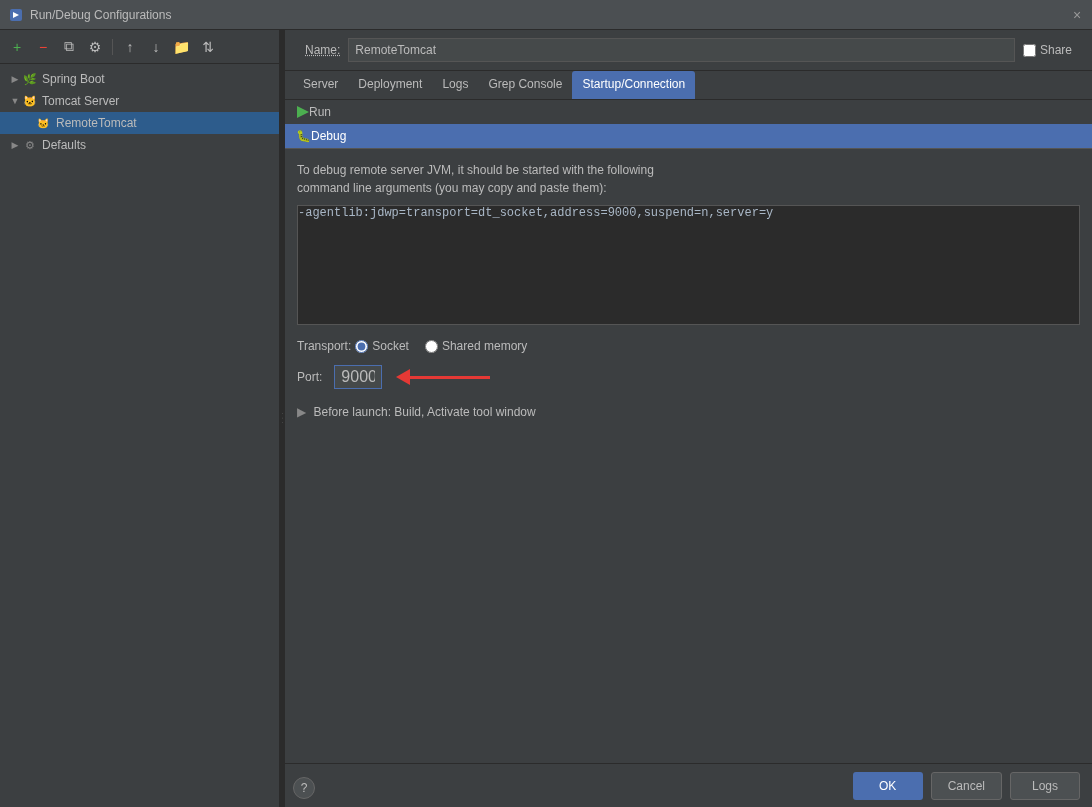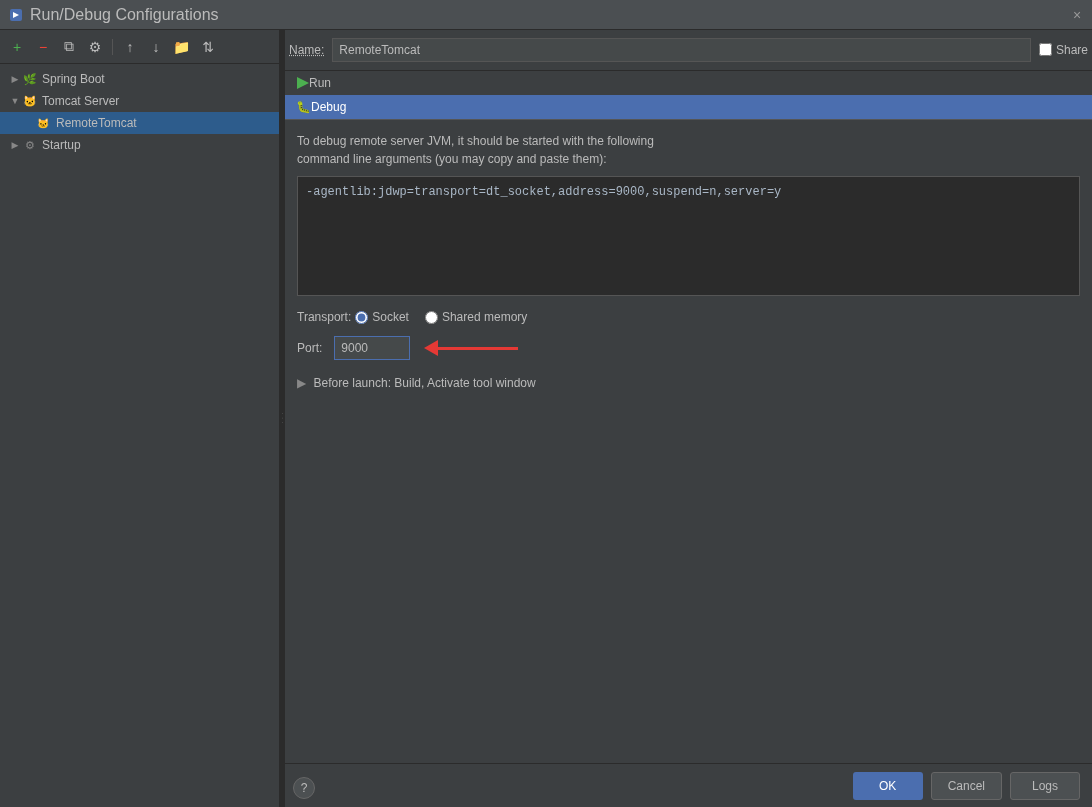--- a/index.html
+++ b/index.html
@@ -32,21 +32,21 @@
       width: 16px;
       height: 16px;
       margin-right: 6px;
       display: flex;
       align-items: center;
       justify-content: center;
     }
     .title-bar-text {
       flex: 1;
       color: #bbbbbb;
-      font-size: 16px;
+      font-size: 12px;
     }
     .title-bar-close {
       width: 14px;
       height: 14px;
       cursor: pointer;
       color: #999;
       font-size: 14px;
       display: flex;
       align-items: center;
       justify-content: center;
@@ -133,21 +133,21 @@
     
     .right-panel {
       flex: 1;
       display: flex;
       flex-direction: column;
       background: #3c3f41;
     }
     .name-bar {
       display: flex;
       align-items: center;
-      padding: 8px 4px;
+      padding: 8px 20px;
       gap: 8px;
       border-bottom: 1px solid #2b2b2b;
     }
     .name-label {
       color: #bbbbbb;
       font-size: 12px;
       text-decoration: underline;
       text-decoration-style: dotted;
     }
     .name-input {
@@ -155,20 +155,21 @@
       height: 24px;
       background: #45494a;
       border: 1px solid #555;
       color: #bbbbbb;
       font-size: 12px;
       padding: 0 6px;
       outline: none;
     }
     .share-area {
       display: flex;
+      align-items: center;
       gap: 4px;
     }
     .share-checkbox {
       width: 13px;
       height: 13px;
       cursor: pointer;
     }
     .share-label { color: #bbbbbb; font-size: 12px; }
     
     .tabs {
@@ -232,21 +233,20 @@
       padding: 12px 12px 8px 12px;
       color: #bbbbbb;
       font-size: 12px;
       line-height: 1.5;
     }
     
     .cmd-box {
       margin: 0 12px 8px 12px;
       background: #2b2b2b;
       border: 1px solid #555;
-      padding: 8px;
       color: #a9b7c6;
       font-family: 'Courier New', monospace;
       font-size: 12px;
       min-height: 120px;
     }
     
     .transport-row {
       display: flex;
       align-items: center;
       padding: 6px 12px;
@@ -274,26 +274,26 @@
     
     .port-row {
       display: flex;
       align-items: center;
       padding: 6px 12px;
       gap: 12px;
       color: #bbbbbb;
       font-size: 12px;
     }
     .port-input {
-      width: 76px;
+      width: 48px;
       height: 24px;
       background: #45494a;
       border: 1px solid #4b6eaf;
       color: #bbbbbb;
-      font-size: 12px;
+      font-size: 16px;
       padding: 0 6px;
       outline: none;
     }
     
     .arrow-annotation {
       display: flex;
       align-items: center;
       margin-left: 4px;
     }
     .arrow-line {
@@ -443,40 +443,47 @@
         </div>
 
         <div class="tree-item selected" style="padding-left:36px;">
           <div class="tree-icon icon-remote">🐱</div>
           <span class="tree-label">RemoteTomcat</span>
         </div>
 
         <div class="tree-item" style="padding-left:8px;">
           <div class="tree-toggle">▶</div>
           <div class="tree-icon" style="color:#888;">⚙</div>
-          <span class="tree-label">Startup</span>
+          <span class="tree-label">Defaults</span>
         </div>
       </div>
     </div>
 
     <div class="resize-handle">
       <span class="resize-dots">···</span>
     </div>
 
     <div class="right-panel">
 
       <div class="name-bar">
         <label class="name-label">Name:</label>
         <input class="name-input" type="text" value="RemoteTomcat" style="">
         <div class="share-area">
           <input type="checkbox" class="share-checkbox" style="">
           <span class="share-label">Share</span>
         </div>
       </div>
 
+      <div class="tabs">
+        <button class="tab">Server</button>
+        <button class="tab">Deployment</button>
+        <button class="tab">Logs</button>
+        <button class="tab">Grep Console</button>
+        <button class="tab active">Startup/Connection</button>
+      </div>
 
       <div class="tab-content">
 
         <div class="run-debug-list">
           <div class="run-item">
             <div class="run-icon-green"></div>
             <span>Run</span>
           </div>
           <div class="run-item selected">
             <div class="debug-icon" style="color:#ff8c00;">🐛</div>

